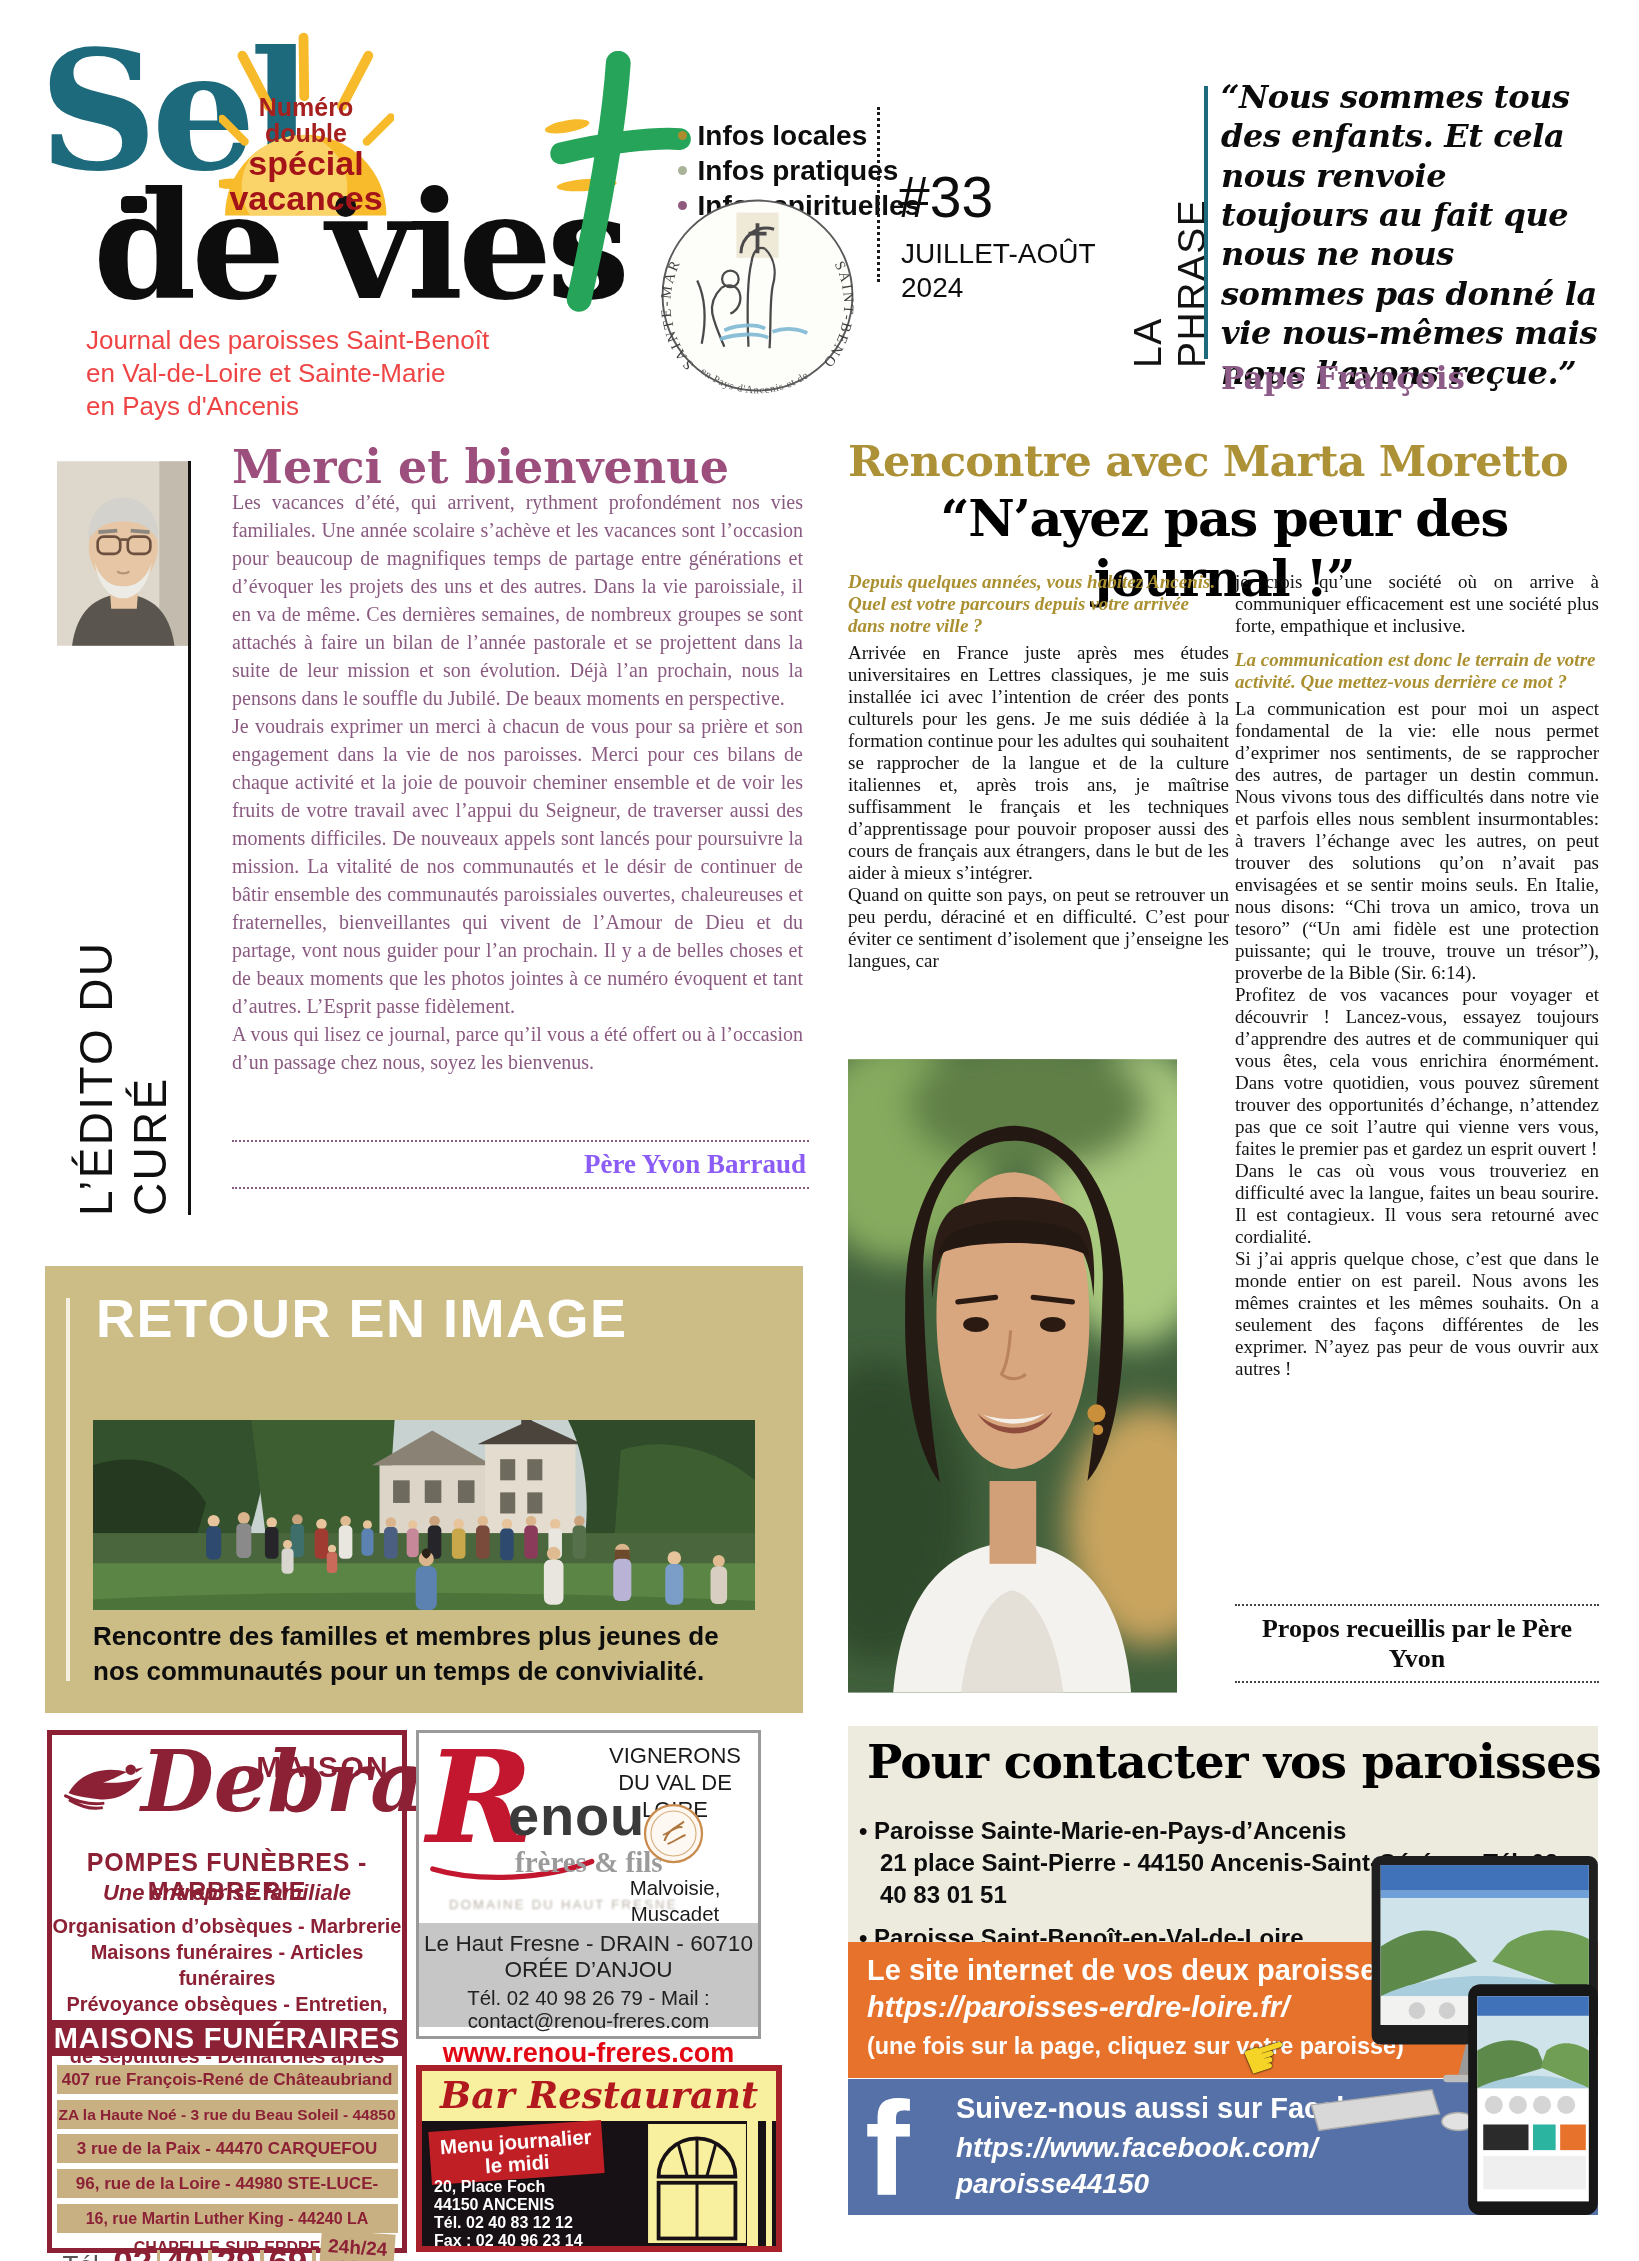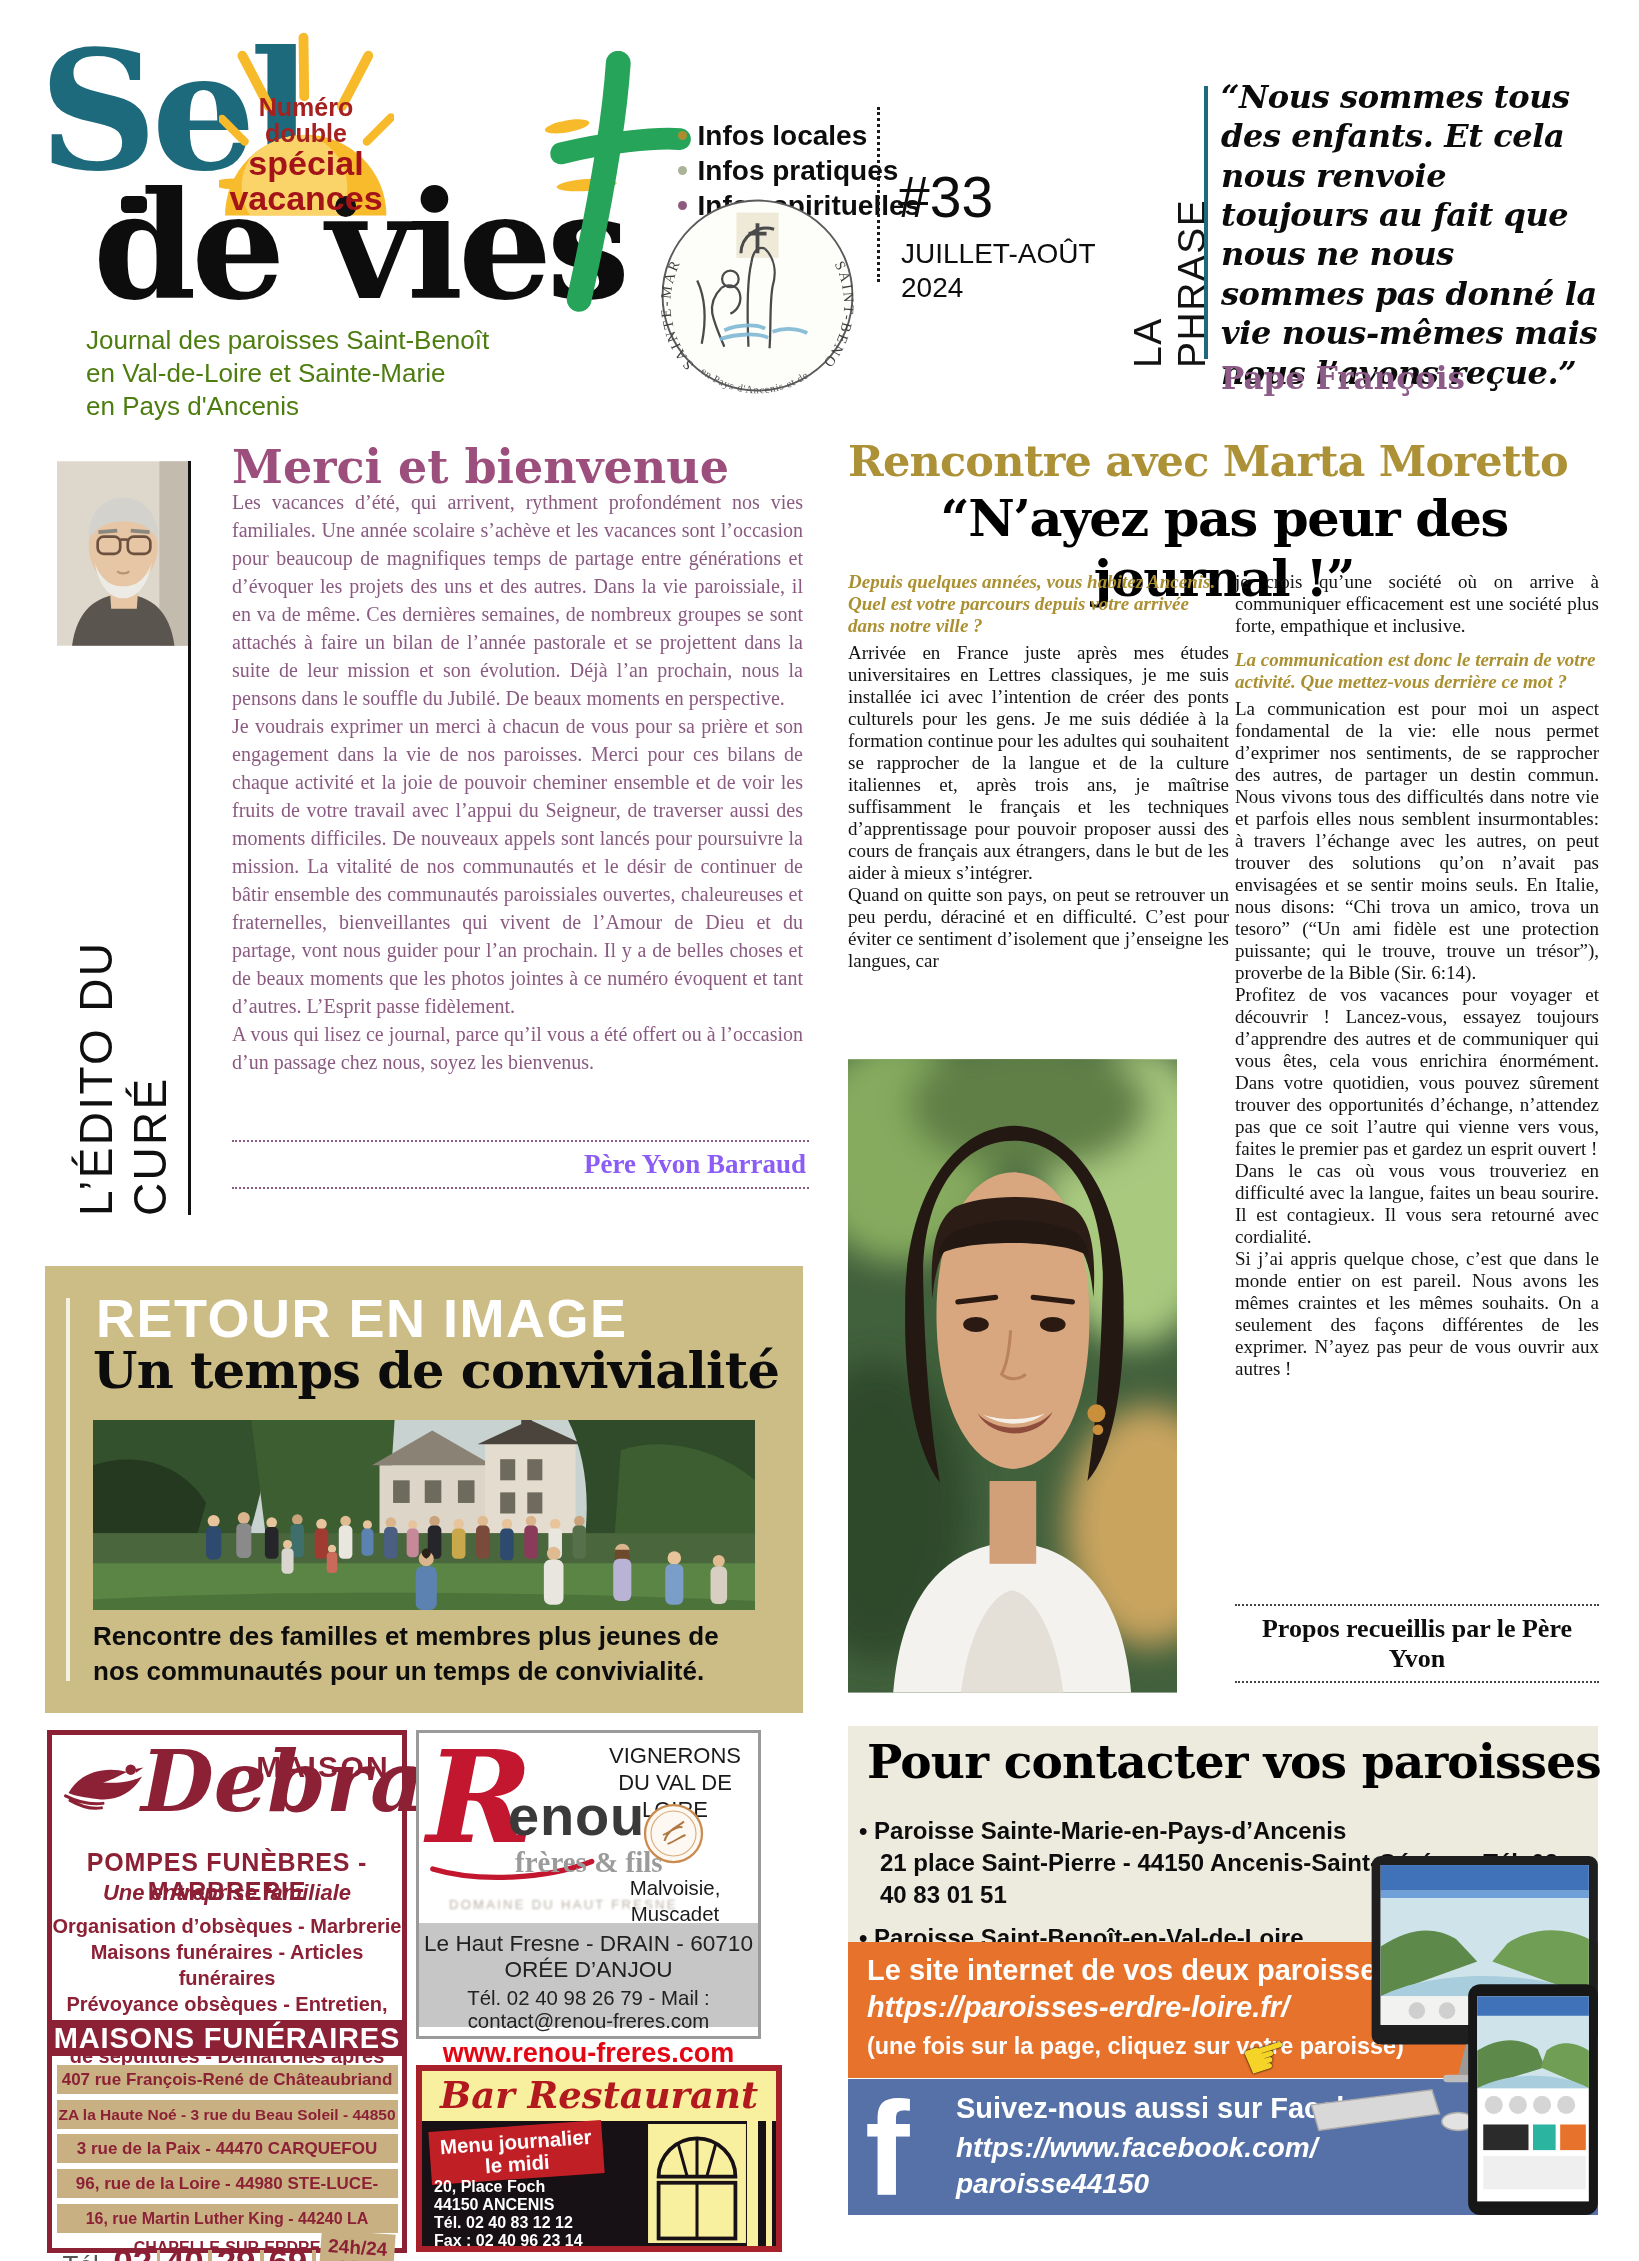--- a/index.html
+++ b/index.html
@@ -12,21 +12,21 @@
   .just{text-align:justify;}
   p{margin:0;}
 
   
   .sel{left:39px;top:30px;font-size:164px;font-weight:bold;color:#1e6a7d;letter-spacing:-6px;line-height:1;}
   .seldot{left:121px;top:196px;width:26px;height:16.6px;background:#0e0e0e;border-radius:5.3px;}
   .devies{left:93px;top:172px;font-size:148px;font-weight:bold;color:#0d0d0d;letter-spacing:-5.3px;line-height:1;}
   .badge{left:223px;top:95px;width:166px;text-align:center;line-height:1.02;}
   .badge .b1{font-size:25px;font-weight:bold;color:#a6201f;display:block;}
   .badge .b2{font-size:34px;font-weight:bold;color:#a31318;display:block;}
-  .subtitle{left:86px;top:324px;font-size:26px;color:#4d7c0f;line-height:33px;}
+  .subtitle{left:86px;top:324px;font-size:26px;color:#ef4444;line-height:33px;}
   .infos{left:678px;top:90px;margin-top:28px;}
   .infos .row{display:flex;align-items:center;height:35px;}
   .infos .dot{width:9px;height:9px;border-radius:50%;margin-right:10.6px;flex:0 0 auto;}
   .infos .lbl{font-size:28px;font-weight:bold;color:#0d0d0d;}
   .hdot{left:877px;top:107px;height:175px;width:0;border-left:3px dotted #1a1a1a;}
   .issue{left:898px;top:164px;font-size:57px;color:#0d0d0d;}
   .idate{left:901px;top:237px;font-size:28px;color:#0d0d0d;line-height:34px;}
   .laphrase{left:1132px;top:142px;width:75px;height:226px;display:flex;align-items:center;justify-content:center;}
   .laphrase span{font-size:39px;color:#121212;letter-spacing:1.5px;}
   .tealline{left:1204px;top:86px;width:3.8px;height:273px;background:#1e6a7d;}
@@ -304,21 +304,20 @@
     <path d="M216,360 C214,390 210,408 204,418 C212,426 228,426 236,418" stroke="#b9835e" stroke-width="4" fill="none"></path>
     <path d="M172,470 C196,496 246,496 272,468 C252,506 192,506 172,470 Z" fill="#8e4d3c"></path>
     <path d="M180,472 C204,488 240,488 262,470 C240,480 202,480 180,472 Z" fill="#f4efe8"></path>
     <circle cx="330" cy="470" r="12" fill="#c98f3a"></circle>
     <circle cx="332" cy="492" r="7" fill="#c98f3a"></circle>
   </svg>
 
   <div class="abs retour"></div>
   <div class="abs rline"></div>
   <div class="abs rlabel">RETOUR EN IMAGE</div>
-  <div class="abs rtitle dserif">Un temps de convivialité</div>
 
   <svg class="abs rphoto" width="662" height="190" viewBox="0 0 878 252">
     <rect width="878" height="252" fill="#c8d2d0"></rect>
     <path d="M0,0 L240,0 C230,60 220,120 200,170 L0,180 Z" fill="#33512c"></path>
     <path d="M0,60 C60,40 120,60 150,110 L130,180 L0,190 Z" fill="#24391f"></path>
     <path d="M210,0 L400,0 L390,150 L230,160 Z" fill="#3c5e31"></path>
     <rect x="380" y="60" width="140" height="110" fill="#ddd6c8"></rect>
     <path d="M370,60 L450,14 L530,60 Z" fill="#8a8274"></path>
     <rect x="398" y="80" width="22" height="30" fill="#6f6a5e"></rect>
     <rect x="440" y="80" width="22" height="30" fill="#6f6a5e"></rect>

